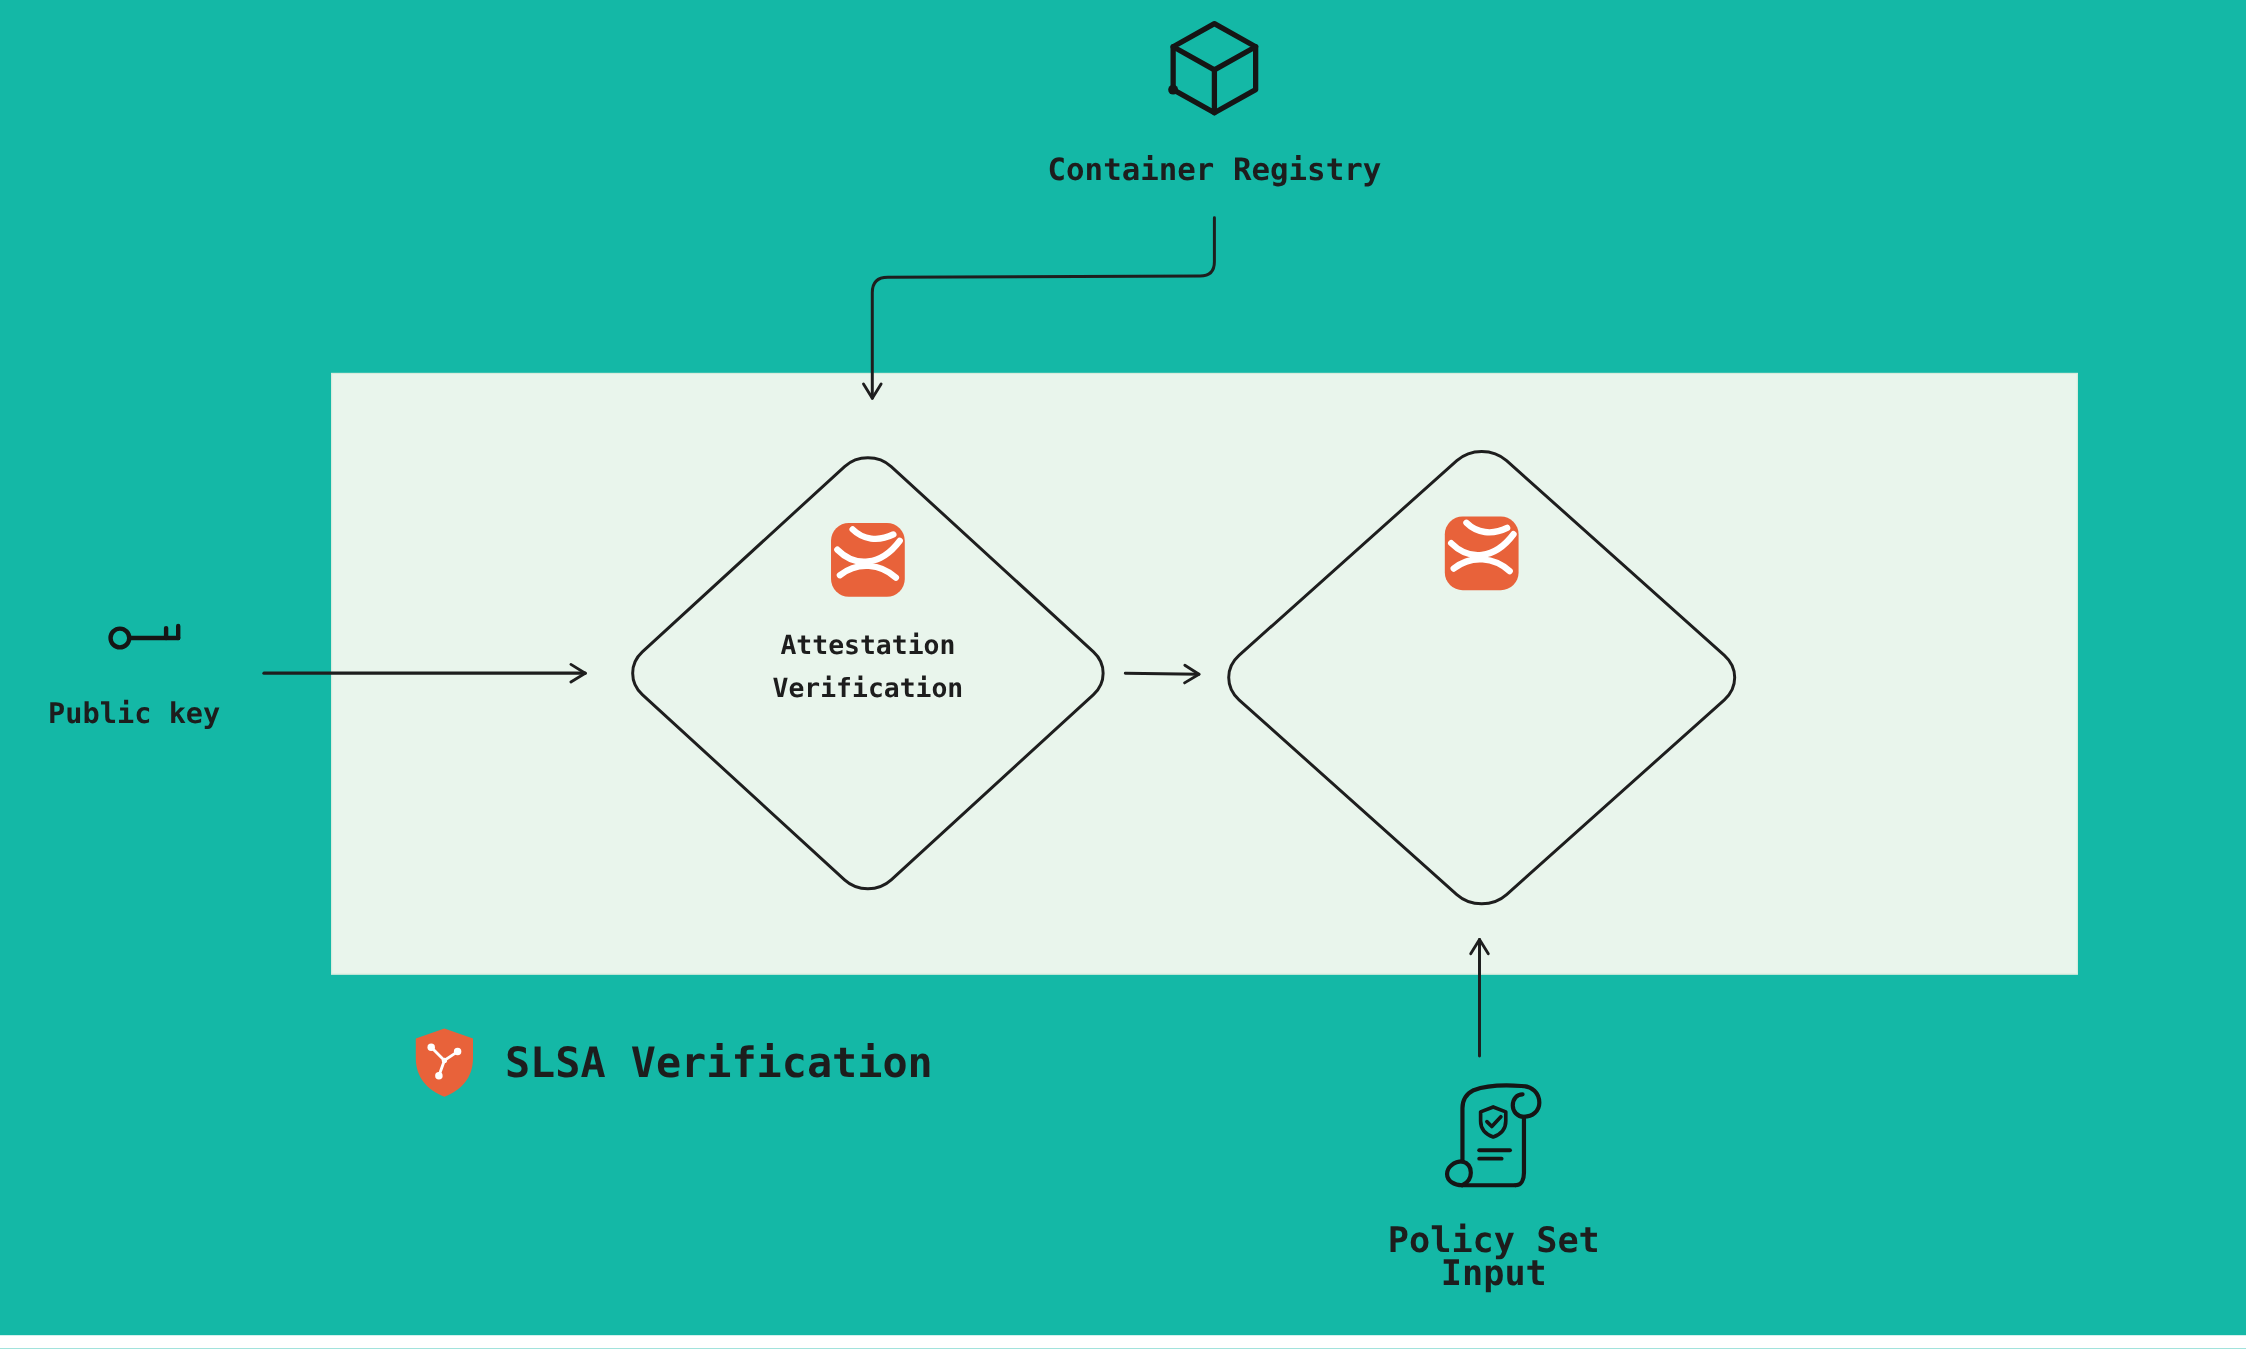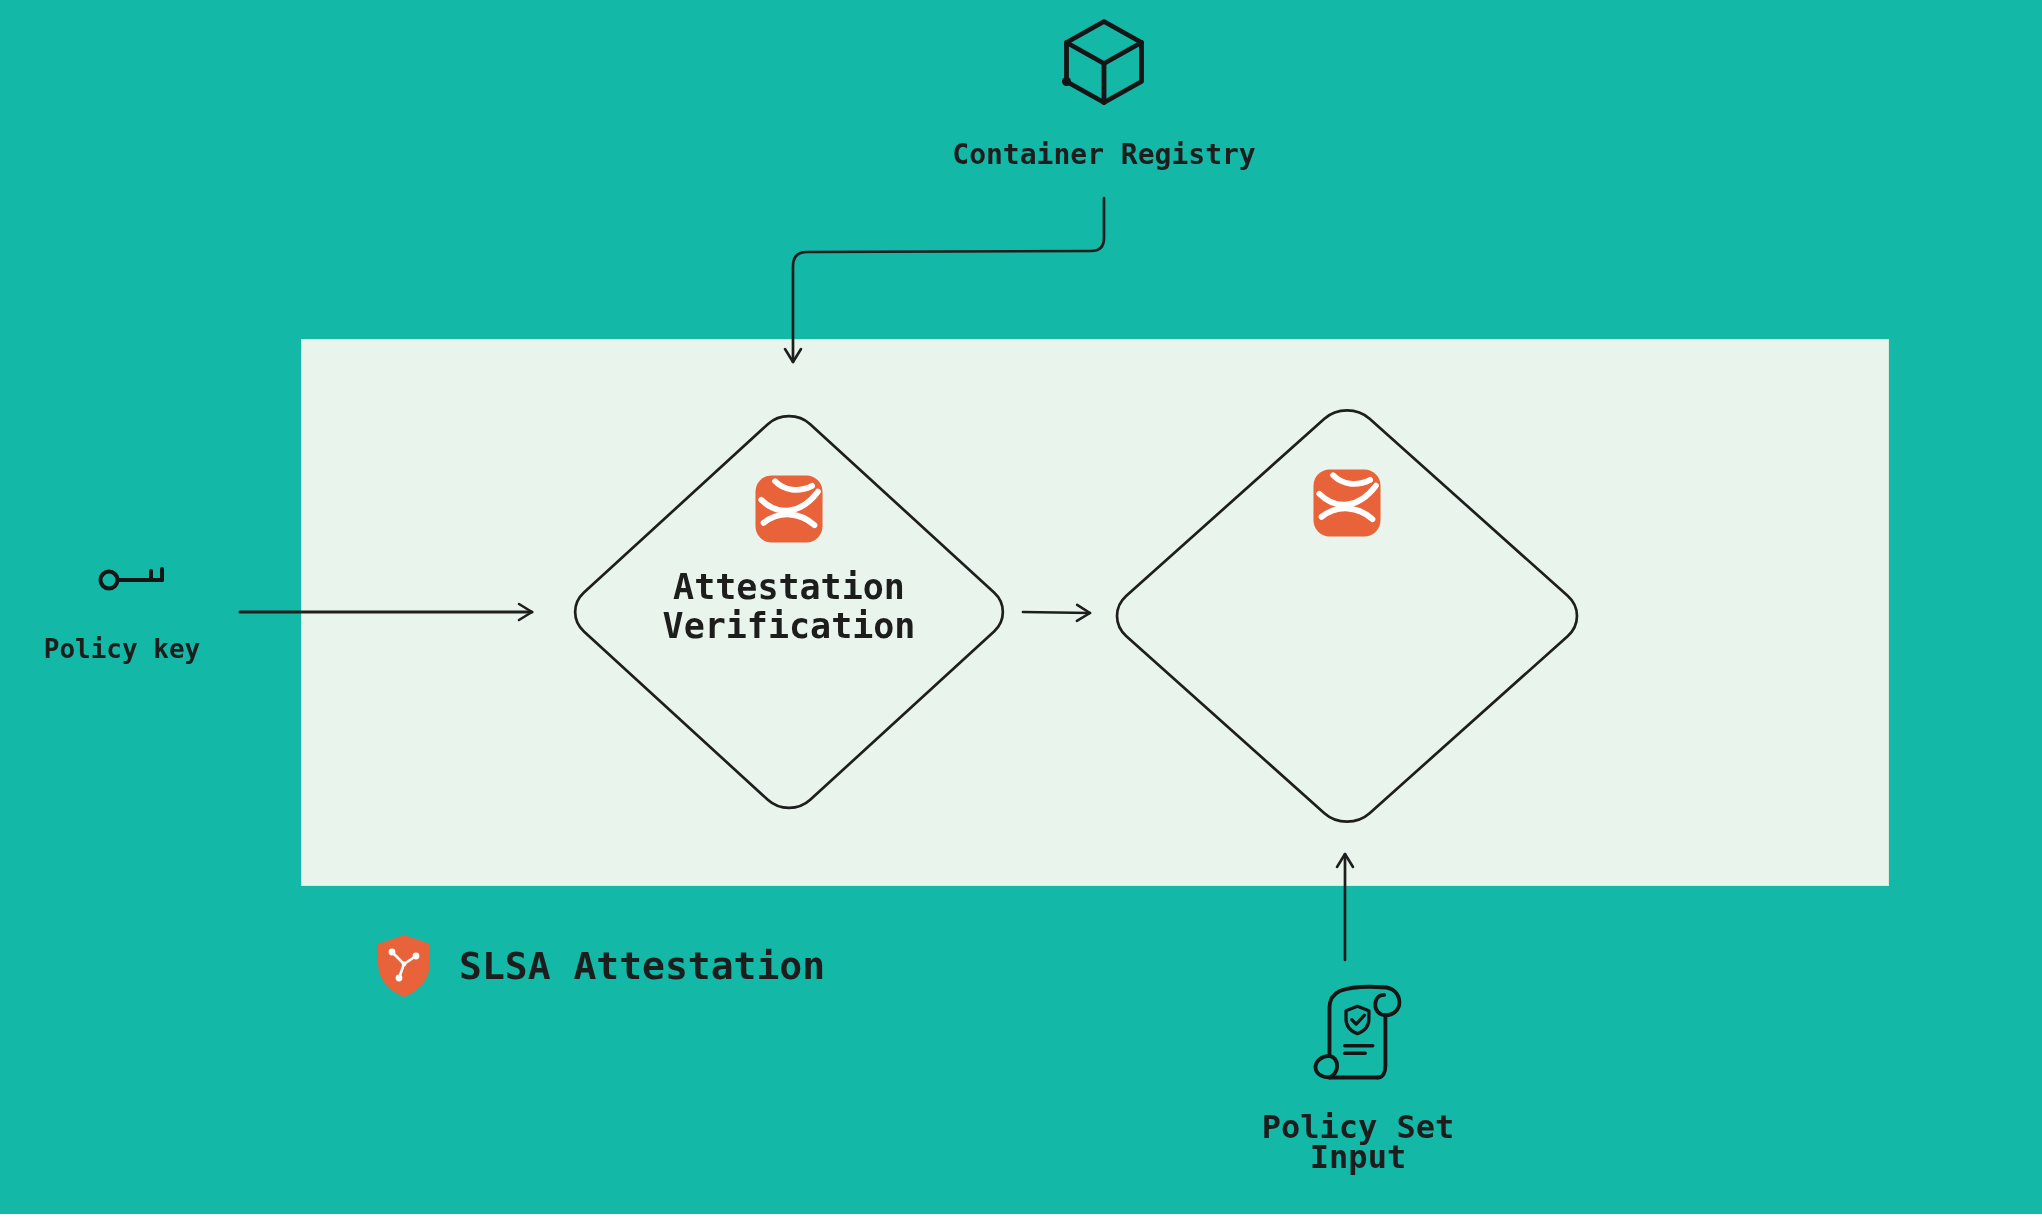--- a/index.html
+++ b/index.html
@@ -20,21 +20,21 @@
     color:#1d1d1d;
   }
   .green-box{
     left:301px; top:339px; width:1588px; height:547px;
     background:#e9f5ec;
     border:1px solid #d8ebdc;
     box-sizing:border-box;
   }
   .overlay{left:0;top:0;width:2042px;height:1226px;pointer-events:none;}
   .lbl-registry{left:1104px;top:138px;transform:translateX(-50%);font-size:28px;}
-  .lbl-attestation{left:789px;top:568px;transform:translateX(-50%);font-size:35px;line-height:39px;}
+  .lbl-attestation{left:789px;top:568px;transform:translateX(-50%);font-size:24px;line-height:39px;}
   .lbl-policy{left:1347px;top:561px;transform:translateX(-50%);font-size:28px;line-height:38px;}
   .lbl-publickey{left:122px;top:634px;transform:translateX(-50%);font-size:26px;}
   .lbl-slsa{left:459px;top:944px;font-size:38px;white-space:nowrap;}
   .lbl-policyset{left:1358px;top:1112px;transform:translateX(-50%);font-size:32px;line-height:30px;}
   .icon-cube{left:1056px;top:14px;width:96px;height:96px;}
   .icon-attest-1{left:752px;top:472px;width:74px;height:74px;}
   .icon-attest-2{left:1310px;top:466px;width:74px;height:74px;}
   .icon-key{left:96px;top:556px;width:74px;height:42px;}
   .icon-slsa{left:372px;top:932px;width:64px;height:68px;}
   .icon-scroll{left:1298px;top:972px;width:124px;height:122px;}
@@ -94,33 +94,33 @@
   </div>
 
   <div class="abs icon-key">
     <svg width="74" height="42" viewBox="0 0 74 42" fill="none" stroke="#151515" stroke-width="4" stroke-linecap="round" stroke-linejoin="round">
       <circle cx="13" cy="24" r="8.5"></circle>
       <path d="M22 24 L66 24"></path>
       <path d="M66 24 L66 13"></path>
       <path d="M55 24 L55 15"></path>
     </svg>
   </div>
-  <div class="abs label lbl-publickey">Policy key</div>
+  <div class="abs label lbl-publickey">Public key</div>
 
   <div class="abs icon-slsa">
     <svg width="64" height="68" viewBox="0 0 64 68">
       <path d="M32 3 L58 12 L58 30 C58 48 47 59 32 65 C17 59 6 48 6 30 L6 12 Z" fill="#E8623A"></path>
       <path d="M20 20 L32 32 L44 24 M32 32 L27 46" fill="none" stroke="#ffffff" stroke-width="2.6" stroke-linecap="round"></path>
       <circle cx="20" cy="20" r="3.4" fill="#ffffff"></circle>
       <circle cx="44" cy="24" r="3.4" fill="#ffffff"></circle>
       <circle cx="27" cy="46" r="3.4" fill="#ffffff"></circle>
       <circle cx="32" cy="32" r="2.4" fill="#ffffff"></circle>
     </svg>
   </div>
-  <div class="abs label lbl-slsa">SLSA Attestation</div>
+  <div class="abs label lbl-slsa">SLSA Verification</div>
 
   <div class="abs icon-scroll">
     <svg width="124" height="122" viewBox="0 0 96 96" fill="none" stroke="#151515" stroke-width="3" stroke-linecap="round" stroke-linejoin="round">
 
       <path d="M66 12 C74 12 79 17 79 24 C79 30 74 34 68 34 C63 34 60 30 60 26 C60 21 63 18 67 18"></path>
 
       <path d="M66 12 C52 11 40 12 32 15 C26 18 24 22 24 28 L24 66"></path>
 
       <path d="M24 66 C18 66 13 70 13 75 C13 80 18 83 24 83 L62 83"></path>
       <path d="M24 66 C28 67 30 70 30 74 C30 78 28 81 24 83"></path>

